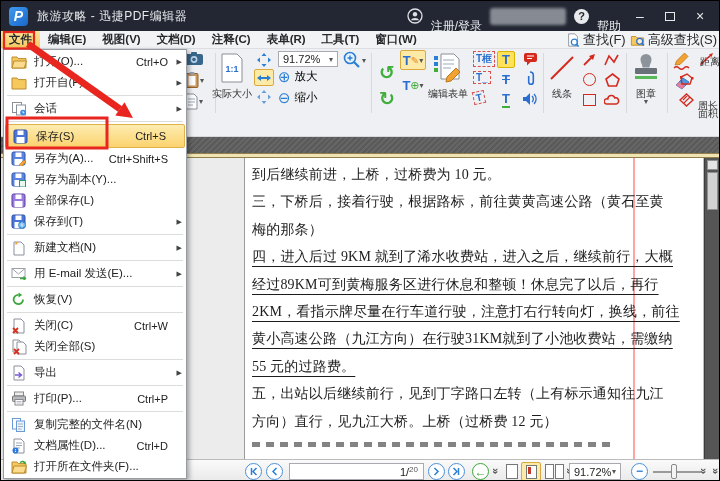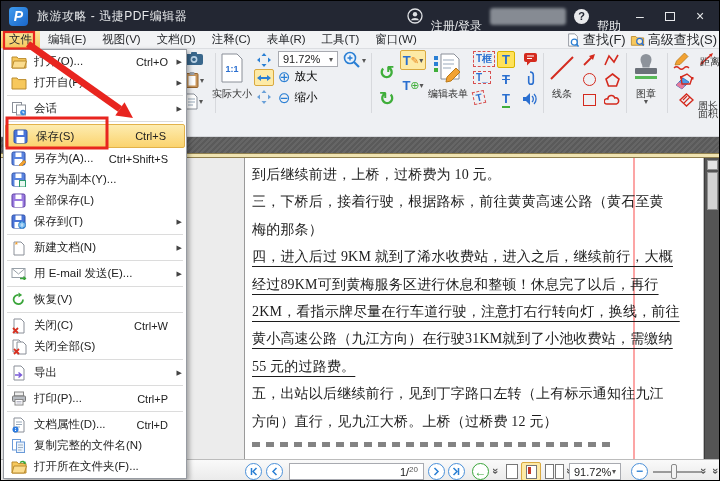--- a/index.html
+++ b/index.html
@@ -14,21 +14,21 @@
   .tb-right { margin-left:auto; display:flex; align-items:center; gap:8px; }
   .person { width:16px; height:16px; }
   .loginlbl,.helplbl { font-size:12px;margin-top:20px; }
   .blur-blob { width:76px; height:17px; background:#868b93; border-radius:3px; filter:blur(1.5px); }
   .helpcircle { width:15px; height:15px; border-radius:50%; background:#e9eaec; color:#232733; font-size:11px; font-weight:bold; display:flex; align-items:center; justify-content:center; }
   .winbtn { font-size:14px; color:#e6e8ea; width:22px; text-align:center; cursor:default; }
   .maxbox { display:inline-block; width:10px; height:9px; border:1.5px solid #e6e8ea; margin:0 6px; }
 
   
   .menubar { position:absolute; left:0; top:30px; width:100%; height:18px; background:#f2f3f5; border-bottom:1px solid #dcdee2; display:flex; align-items:center; font-size:11.5px; color:#26282c; }
-  .mb-item { padding:1px 8px; height:17px; display:flex; align-items:center; }
+  .mb-item { padding:1px 8px; height:17px; display:flex; align-items:center;font-weight:bold; }
   .mb-item.active { background:linear-gradient(#fbe49a,#f6c95f); }
   .mb-right { margin-left:auto; display:flex; align-items:center; gap:4px; padding-right:2px; }
   .findgrp { display:flex; align-items:center; gap:3px; font-size:13px; }
 
   
   .toolbar { position:absolute; left:0; top:48px; width:100%; height:88px; background:#eef0f3; border-bottom:1px solid #d5d7db; }
   .vsep { position:absolute; top:4px; height:60px; width:1px; background:#d7d9dd; }
   .tlabel { position:absolute; font-size:10px; color:#333; text-align:center; }
   .tbtn { position:absolute; display:flex; align-items:center; justify-content:center; }
   .ddarr { font-size:8px; color:#555; }
@@ -643,39 +643,39 @@
         </span>
       <span class="mlabel">打印(P)...</span>
       <span class="msc">Ctrl+P</span>
     </div>
 
     <div class="msep"></div>
 
     <div class="mrow">
       <span class="mic">
           <svg width="15" height="16" viewBox="0 0 15 16">
+            <rect x="1.5" y="1.5" width="8" height="10.5" fill="#fff" stroke="#6a9ad8"></rect>
+            <rect x="5.5" y="4" width="8" height="10.5" fill="#eaf2fc" stroke="#6a9ad8"></rect>
+            <path d="M7 7h5M7 9.5h5M7 12h3.5" stroke="#9ab" stroke-width=".9"></path>
+          </svg>
+        </span>
+      <span class="mlabel">复制完整的文件名(N)</span>
+    </div>
+
+    <div class="mrow">
+      <span class="mic">
+          <svg width="15" height="16" viewBox="0 0 15 16">
             <path d="M3 1h7l3 3v11H3z" fill="#fff" stroke="#8a8f98"></path>
             <path d="M5 5h6M5 7.5h6M5 10h4" stroke="#9ab" stroke-width="1"></path>
             <circle cx="4.5" cy="12.5" r="3" fill="#2a7ae0"></circle>
             <path d="M4.5 11.2v.8M4.5 12.8v1.2" stroke="#fff" stroke-width="1.1"></path>
           </svg>
         </span>
       <span class="mlabel">文档属性(D)...</span>
       <span class="msc">Ctrl+D</span>
-    </div>
-
-    <div class="mrow">
-      <span class="mic">
-          <svg width="15" height="16" viewBox="0 0 15 16">
-            <rect x="1.5" y="1.5" width="8" height="10.5" fill="#fff" stroke="#6a9ad8"></rect>
-            <rect x="5.5" y="4" width="8" height="10.5" fill="#eaf2fc" stroke="#6a9ad8"></rect>
-            <path d="M7 7h5M7 9.5h5M7 12h3.5" stroke="#9ab" stroke-width=".9"></path>
-          </svg>
-        </span>
-      <span class="mlabel">复制完整的文件名(N)</span>
     </div>
 
     <div class="mrow">
       <span class="mic">
           <svg width="16" height="15" viewBox="0 0 16 15">
             <path d="M1 3h5l1.3 1.6H15V14H1z" fill="#f7c85c" stroke="#bb8c2e"></path>
             <path d="M3 7h12.5l-2.2 7H1z" fill="#fbdc8e" stroke="#bb8c2e"></path>
             <path d="M9 3.5 q4-2.5 5 1" fill="none" stroke="#3aa53a" stroke-width="1.4"></path>
             <path d="M14.8 2.5l-.6 3-2.4-1.8z" fill="#3aa53a"></path>
           </svg>

